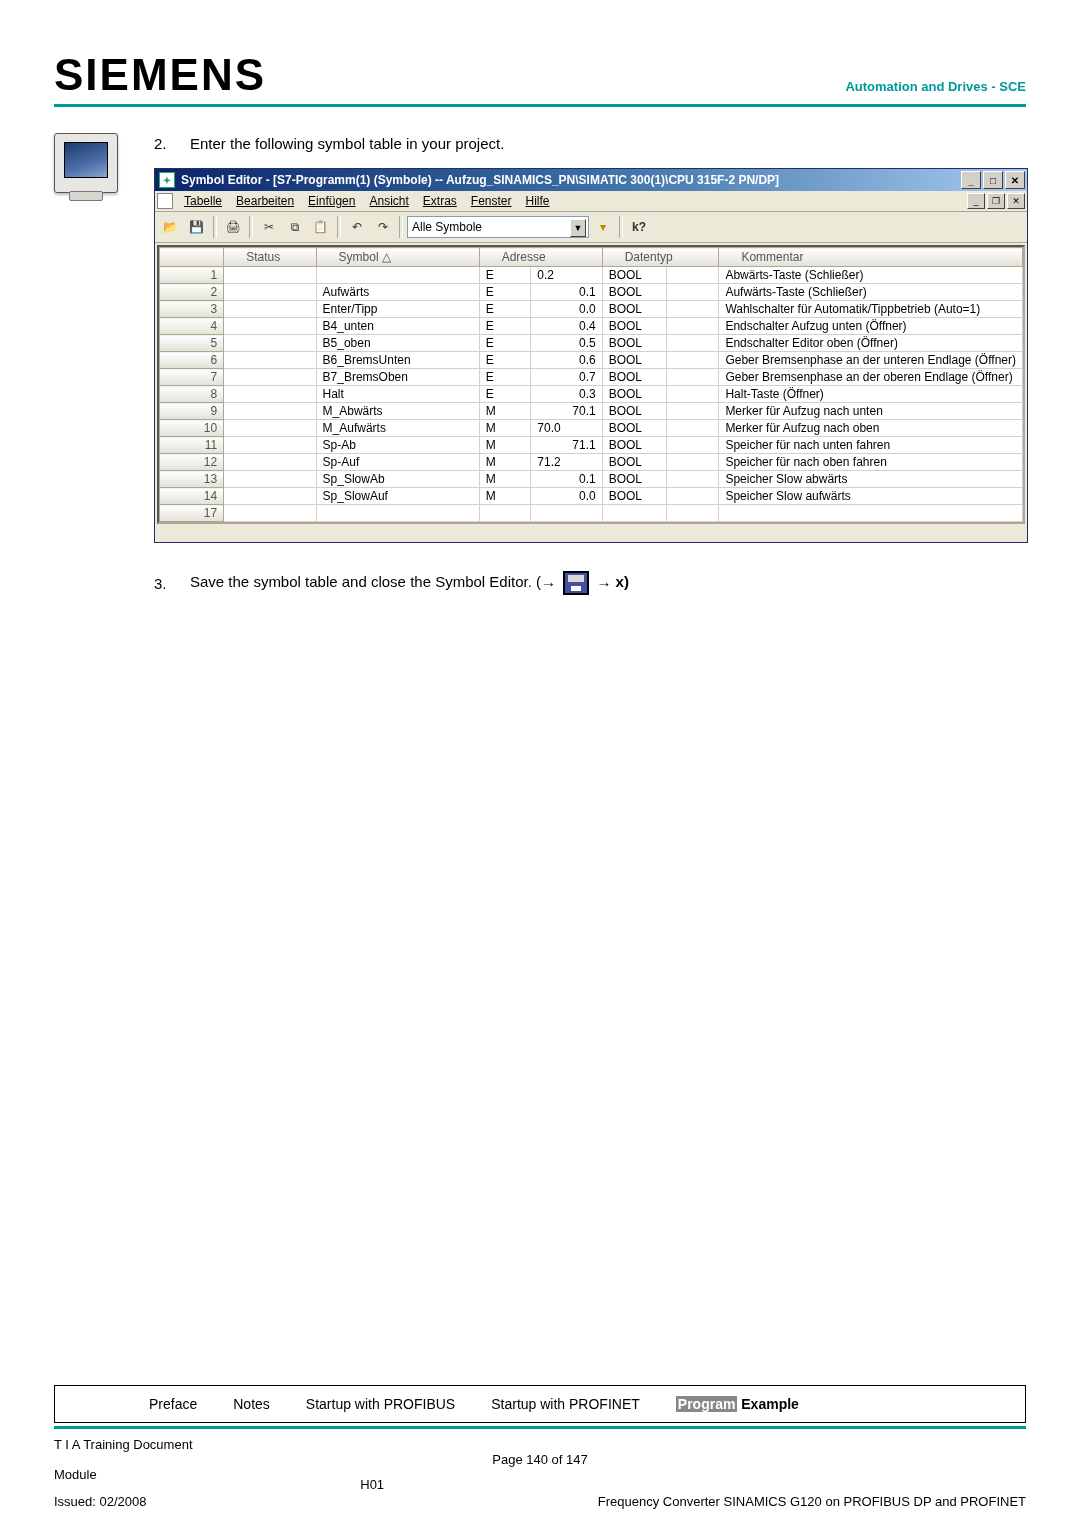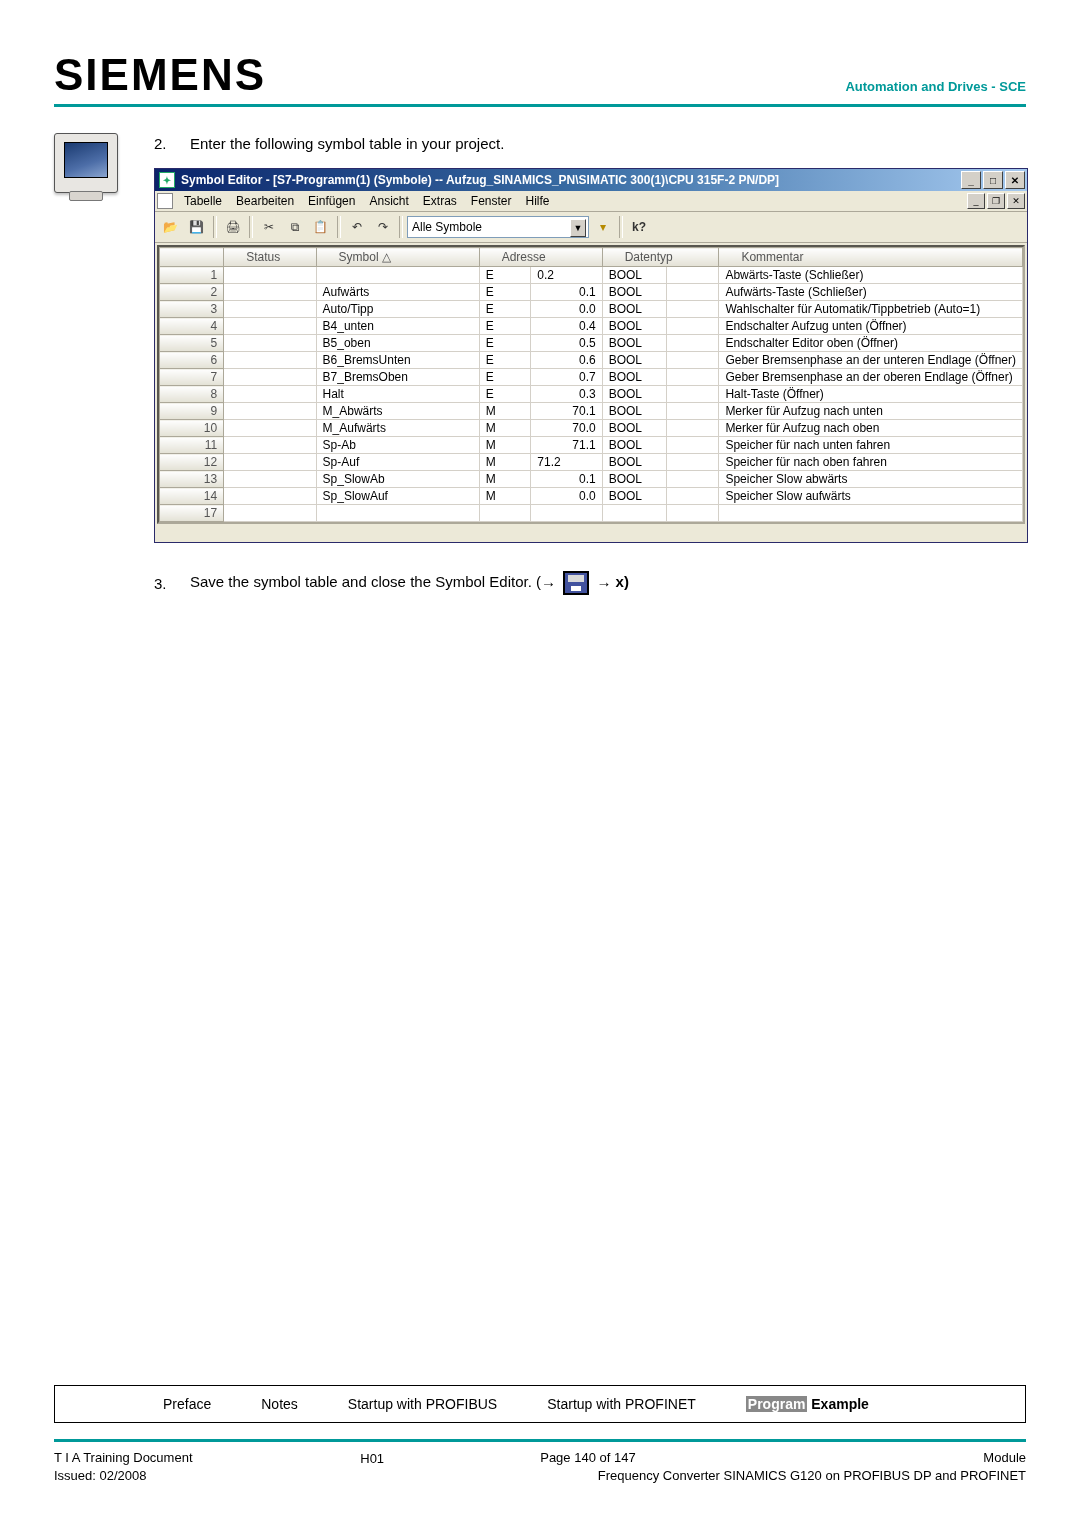--- a/index.html
+++ b/index.html
@@ -118,20 +118,21 @@
     border-bottom:1px solid #aca899;
   }
   .mdi-left { display:flex; align-items:center; gap:4px;}
   .mdi-ico {
     width:14px; height:14px; border:1px solid #888;
     background:#fff; display:inline-block;
   }
   .menubar {
     display:flex;
     color:#000;
+    text-decoration:underline;
   }
   .menubar span { padding:2px 7px; cursor:default;}
   .mdi-right { display:flex; gap:2px; }
   .mdi-btn {
     width:16px; height:14px;
     background:#d4d0c8;
     border:1px solid #fff;
     border-right-color:#404040;
     border-bottom-color:#404040;
     display:flex; align-items:center; justify-content:center;
@@ -238,29 +239,29 @@
   .save-ico::after{
     content:""; position:absolute; left:6px; bottom:2px; right:6px; height:5px;
     background:#fff;
   }
   
   .spacer { height:790px; }
   .nav-box {
     border:1px solid #000;
     padding:10px 18px;
     display:flex;
-    gap:50px;
+    gap:36px;
     align-items:center;
     font-size:14px;
-    margin-bottom:16px;
+    margin-bottom:3px;
   }
   .nav-item.active { font-weight:bold; }
   .nav-item.active .hl { background:#888; color:#fff; padding:0 2px;}
   .footer-rule { border-top:3px solid #009999; margin-bottom:8px;}
-  .footer-row1 { display:flex; justify-content:flex-start; font-size:13px; margin-bottom:3px;}
+  .footer-row1 { display:flex; justify-content:flex-start; font-size:13px; margin-bottom:12px;flex-direction:column;}
   .footer-row2 { display:flex; justify-content:space-between; font-size:13px;}
   .footer-center { text-align:center; flex:1;}
 </style>
 </head>
 <body>
 
 <div class="page">
 
   <div class="header-row">
     <div class="siemens-logo">SIEMENS</div>
@@ -365,21 +366,21 @@
                   <td>Aufwärts</td>
                   <td style="width: 30px;">E</td>
                   <td style="width: 46px; text-align: right;">0.1</td>
                   <td style="width: 44px;">BOOL</td>
                   <td style="width: 34px; text-align: right;"></td>
                   <td>Aufwärts-Taste (Schließer)</td>
                 </tr>
                 <tr>
                   <td class="rownum">3</td>
                   <td></td>
-                  <td>Auto/Tipp</td>
+                  <td>Enter/Tipp</td>
                   <td style="width: 30px;">E</td>
                   <td style="width: 46px; text-align: right;">0.0</td>
                   <td style="width: 44px;">BOOL</td>
                   <td style="width: 34px; text-align: right;"></td>
                   <td>Wahlschalter für Automatik/Tippbetrieb (Auto=1)</td>
                 </tr>
                 <tr>
                   <td class="rownum">4</td>
                   <td></td>
                   <td>B4_unten</td>
@@ -437,21 +438,21 @@
                   <td style="width: 46px; text-align: right;">70.1</td>
                   <td style="width: 44px;">BOOL</td>
                   <td style="width: 34px; text-align: right;"></td>
                   <td>Merker für Aufzug nach unten</td>
                 </tr>
                 <tr>
                   <td class="rownum">10</td>
                   <td></td>
                   <td>M_Aufwärts</td>
                   <td style="width: 30px;">M</td>
-                  <td style="width: 46px; text-align: right;">70.0</td>
+                  <td style="width: 46px; ">70.0</td>
                   <td style="width: 44px;">BOOL</td>
                   <td style="width: 34px; text-align: right;"></td>
                   <td>Merker für Aufzug nach oben</td>
                 </tr>
                 <tr>
                   <td class="rownum">11</td>
                   <td></td>
                   <td>Sp-Ab</td>
                   <td style="width: 30px;">M</td>
                   <td style="width: 46px; text-align: right;">71.1</td>

